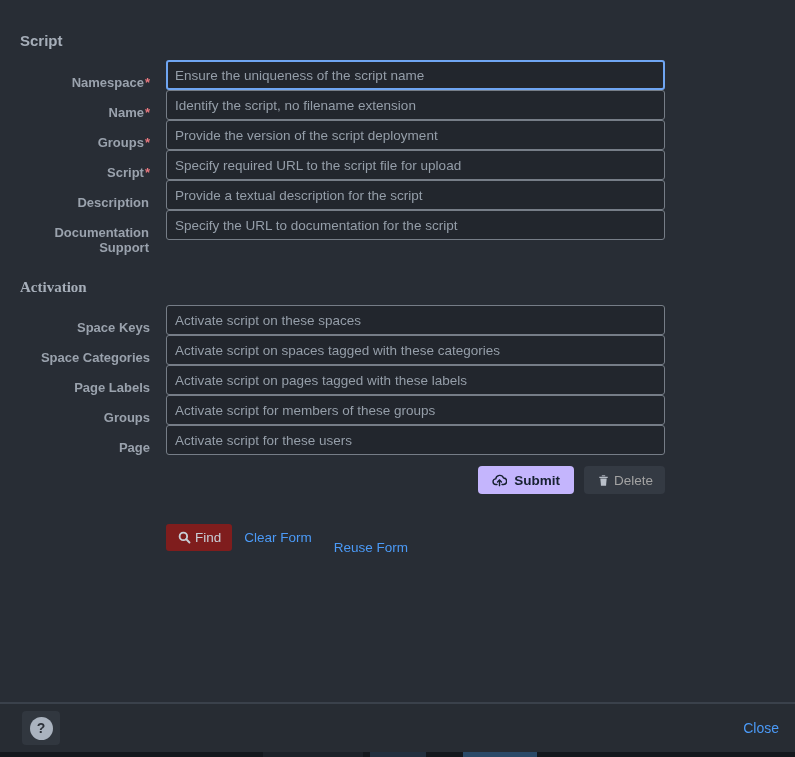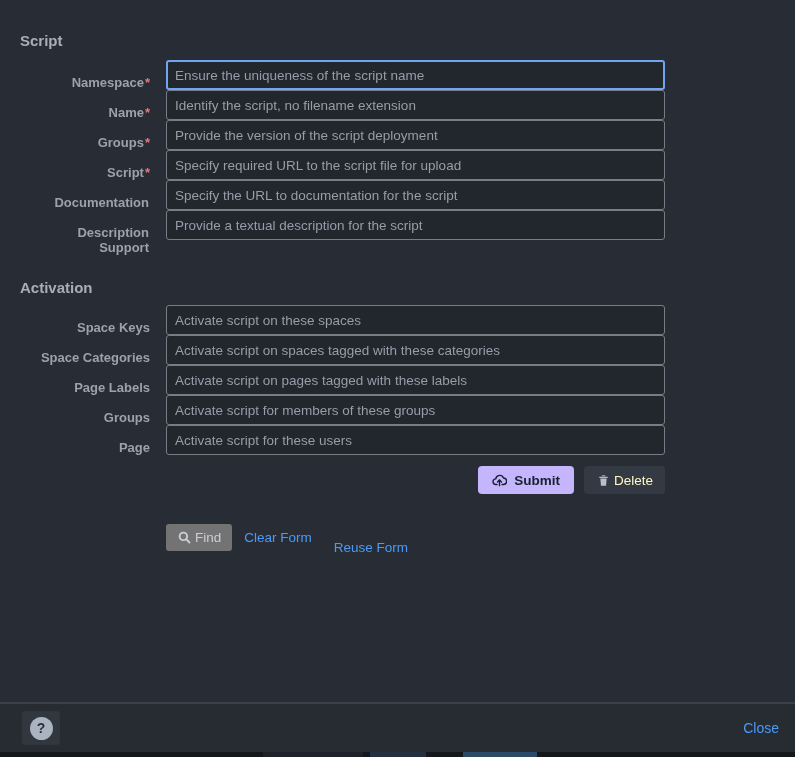--- a/index.html
+++ b/index.html
@@ -11,21 +11,21 @@
     overflow: hidden;
     color: #c6ccd4;
   }
   .content { padding: 32px 0 0 20px; }
   .section-title {
     font-size: 15px;
     font-weight: bold;
     color: #a6aeb9;
     margin-bottom: 11px;
   }
-  .section-title.second { margin-top: 24px; margin-bottom: 9px; }
+  .section-title.second { margin-top: 24px; margin-bottom: 9px; font-family: Liberation Serif, serif; }
   .row {
     display: flex;
     align-items: flex-end;
     width: 645px;
   }
   .lbl {
     width: 130px;
     text-align: right;
     font-size: 13px;
     font-weight: bold;
@@ -68,33 +68,33 @@
   }
   .btn-submit {
     background: #c4b5fd;
     color: #172130;
     font-weight: 600;
     padding: 0 14px;
   }
   .btn-submit svg { margin-right: 7px; }
   .btn-delete {
     background: #343a43;
-    color: #fef9c3;
+    color: #a3a3a3;
     padding: 0 12px;
     margin-left: 10px;
   }
   .btn-delete svg { margin-right: 3px; }
   .find-row {
     margin-left: 146px;
     margin-top: 25px;
     display: flex;
     align-items: center;
   }
   .btn-find {
-    background: #737373;
+    background: #7f1d1d;
     color: #c9cfd7;
     height: 27px;
     border-radius: 3px;
     padding: 0 11px;
   }
   .btn-find svg { margin-right: 3px; }
   .link {
     color: #4b9af7;
     font-size: 13.5px;
     text-decoration: none;
@@ -171,26 +171,26 @@
   </div>
   <div class="row">
     <label class="lbl"><span>Groups</span><span class="req">*</span></label>
     <input class="inp" placeholder="Provide the version of the script deployment" style="">
   </div>
   <div class="row">
     <label class="lbl"><span>Script</span><span class="req">*</span></label>
     <input class="inp" placeholder="Specify required URL to the script file for upload" style="">
   </div>
   <div class="row">
+    <label class="lbl"><span>Description</span><span class="req"></span></label>
+    <input class="inp" placeholder="Provide a textual description for the script" style="">
+  </div>
+  <div class="row">
     <label class="lbl"><span>Documentation</span><span class="req"></span></label>
     <input class="inp" placeholder="Specify the URL to documentation for the script" style="">
-  </div>
-  <div class="row">
-    <label class="lbl"><span>Description</span><span class="req"></span></label>
-    <input class="inp" placeholder="Provide a textual description for the script" style="">
   </div>
   <div class="row">
     <label class="lbl"><span>Support</span><span class="req"></span></label>
   </div>
 
   <div class="section-title second">Activation</div>
 
   <div class="row">
     <label class="lbl"><span>Space Keys</span></label>
     <input class="inp" placeholder="Activate script on these spaces" style="">

